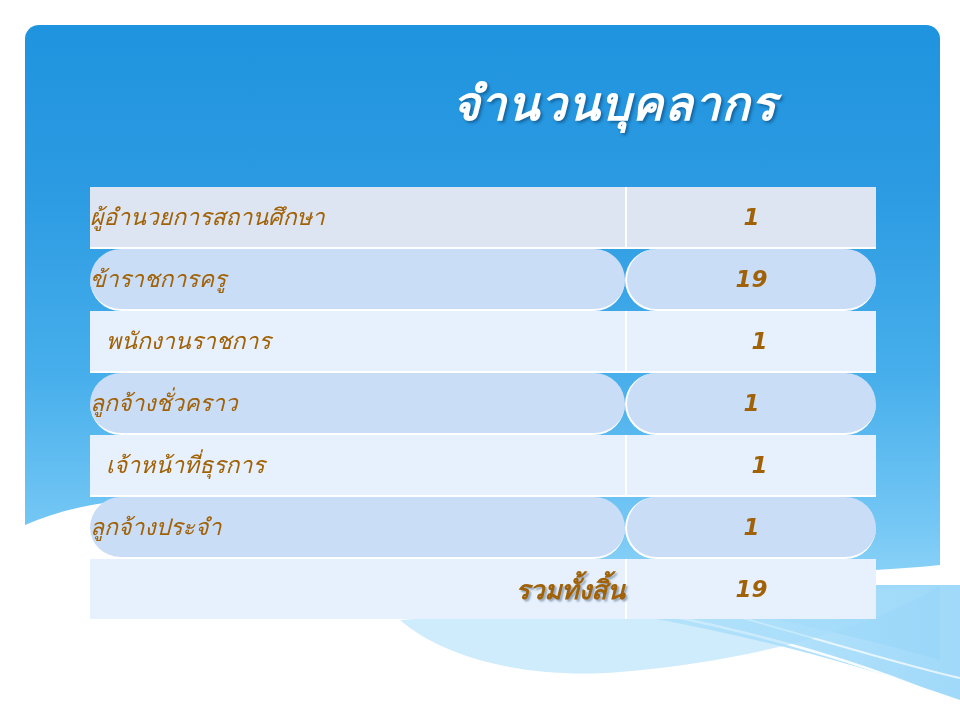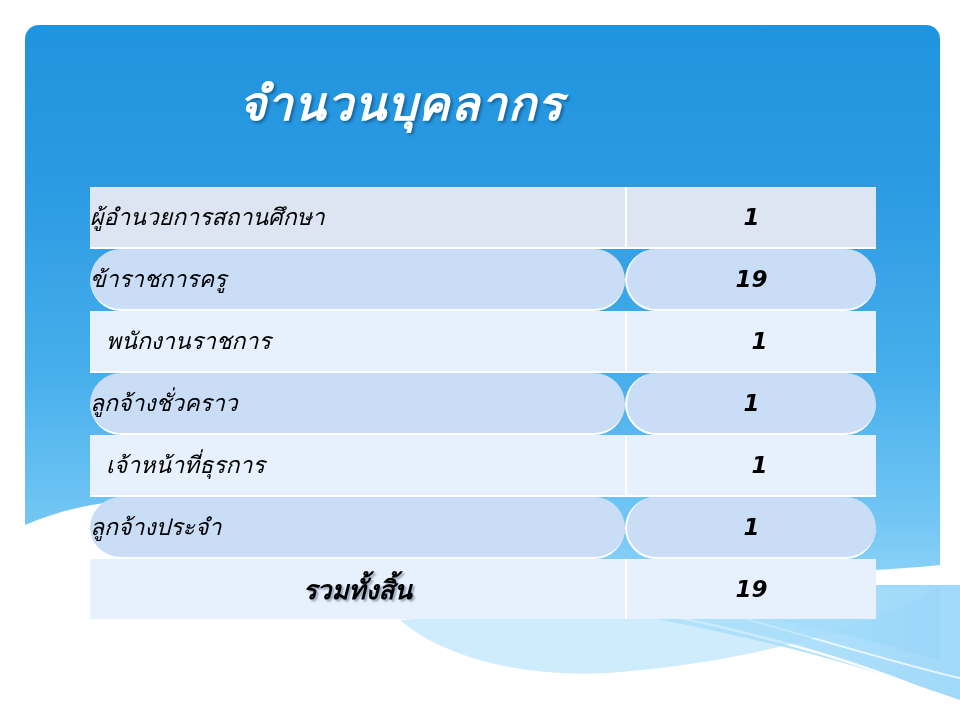--- a/index.html
+++ b/index.html
@@ -43,21 +43,21 @@
     width: 915px;
     height: 560px;
   }
 
   
   .title {
     position: absolute;
     left: 25px;
     top: 66px;
     width: 752px;
-    text-align: center;
+    text-align: right;
     color: #ffffff;
     font-size: 47px;
     font-weight: bold;
     font-style: italic;
     letter-spacing: 1px;
     text-shadow: 2px 2px 3px rgba(0, 40, 80, 0.45);
     white-space: nowrap;
   }
 
   
@@ -71,42 +71,42 @@
     border-collapse: separate;
     border-spacing: 0;
     width: 784px;
     table-layout: fixed;
   }
   table.staff td {
     height: 60px;
     vertical-align: middle;
     font-size: 23px;
     font-style: italic;
-    color: #000000;
+    color: #a16207;
     border-bottom: 2px solid #ffffff;
     padding: 0;
   }
   td.label {
     width: 535px;
     padding-left: 20px;
     text-align: left;
   }
   td.value {
     width: 249px;
     text-align: center;
     border-left: 2px solid #ffffff;
     font-weight: bold;
     font-size: 24px;
   }
   tr.r-head td { background: #dce5f1; }
   tr.r-odd  td { background: #c9ddf7; border-radius: 31px; }
   tr.r-even td { background: #e7f1fd; padding-left: 16px; }
   tr.r-total td { background: #e7f1fd; border-bottom: none; }
   tr.r-total td.label {
-    text-align: center;
+    text-align: right;
     padding-left: 0;
     font-weight: bold;
     font-size: 26px;
     text-shadow: 2px 2px 2px rgba(120, 140, 165, 0.75);
   }
 </style>
 </head>
 <body>
 
 <div id="slide">

